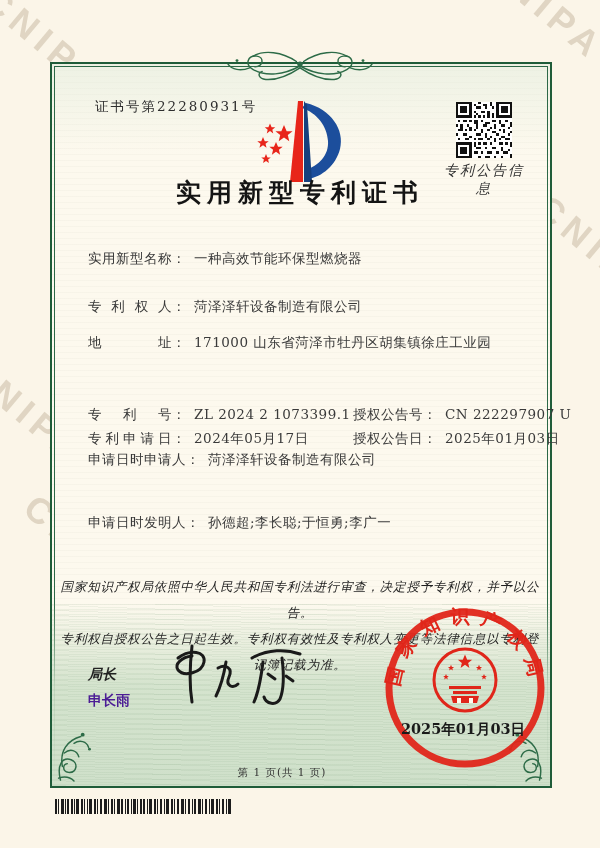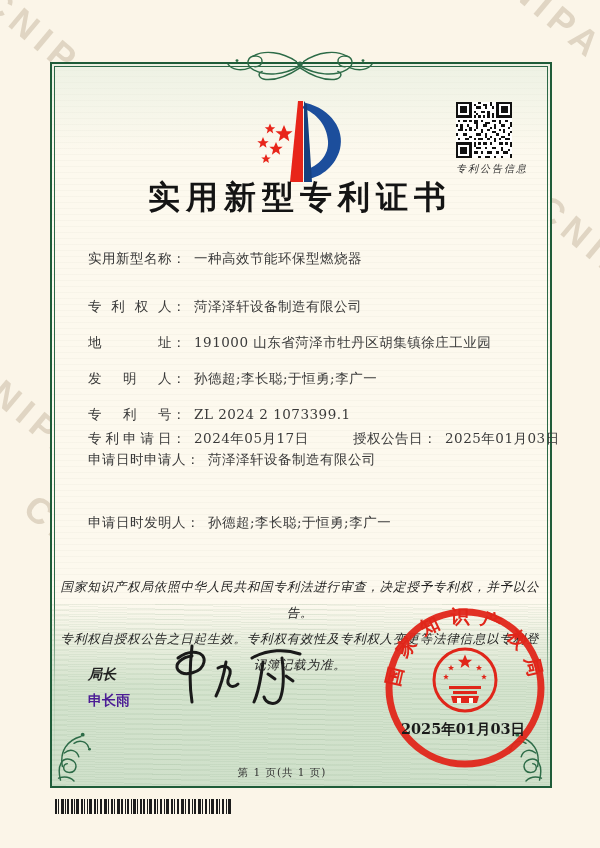--- a/index.html
+++ b/index.html
@@ -24,24 +24,24 @@
       repeating-linear-gradient(2deg, rgba(120,158,120,0.10) 0 1px, transparent 1px 5px),
       linear-gradient(to bottom, rgba(211,227,206,0), rgba(208,225,202,0.9) 45%, #cfe0ca);}
   .ornament-top{position:absolute;left:210px;top:46px;width:180px;height:40px;}
   .corner-fl{position:absolute;width:40px;height:58px;}
   .corner-fl.bl{left:54px;top:724px;}
   .corner-fl.br{left:506px;top:724px;transform:scaleX(-1);}
   
   .cert-no{position:absolute;left:95px;top:98px;font-size:13.5px;letter-spacing:2px;color:#2e2e2e;}
   .logo{position:absolute;left:250px;top:96px;width:100px;height:92px;}
   .qr{position:absolute;left:456px;top:102px;width:56px;height:56px;}
-  .qr-label{position:absolute;left:440px;top:162px;width:88px;text-align:right;
-            font-size:10px;letter-spacing:2px;color:#333;font-style:italic;}
+  .qr-label{position:absolute;left:440px;top:162px;width:88px;text-align:center;
+            font-size:14px;letter-spacing:2px;color:#333;font-style:italic;}
   .title{position:absolute;left:0;top:176px;width:600px;text-align:center;
-         font-size:32px;font-weight:bold;letter-spacing:6px;color:#141414;}
+         font-size:25px;font-weight:bold;letter-spacing:6px;color:#141414;}
   
   .frow{position:absolute;left:88px;width:430px;height:22px;font-size:13.5px;color:#3a3a3a;
         letter-spacing:0.5px;white-space:nowrap;}
   .jl{display:inline-block;min-width:84px;text-align:justify;text-align-last:justify;
       -moz-text-align-last:justify;vertical-align:top;}
   .colon{margin-right:8px;}
   .col2{position:absolute;left:265px;top:0;white-space:nowrap;}
   
   .legal{position:absolute;left:58px;top:566px;width:484px;text-align:center;
          font-size:12.5px;line-height:26px;letter-spacing:0.8px;color:#1f1f1f;font-style:italic;margin-top:8px;}
@@ -112,20 +112,21 @@
       <path d="M6,58 C2,42 8,34 17,37 C25,40 23,51 14,50 C8,49 8,42 13,41"></path>
       <path d="M8,44 C5,28 13,17 27,13"></path>
       <path d="M10,30 C16,25 23,27 25,34"></path>
       <path d="M20,20 C26,16 33,18 35,24"></path>
       <path d="M4,56 C10,54 16,55 20,59"></path>
     </g>
     <circle cx="29" cy="11" r="2" fill="#2d6b47"></circle>
     <circle cx="36" cy="26" r="1.5" fill="#2d6b47"></circle>
   </svg>
 
+  <div class="cert-no">证书号第22280931号</div>
 
   <svg class="logo" viewBox="0 0 100 92">
     <path d="M56,7 C81,13 95,34 90,53 C86,69 72,81 58,83 L55,74 C69,70 79,59 78,45 C77,30 67,17 52,12 Z" fill="#1c4e9c"></path>
     <polygon points="48,5 53,5 53,86 40,86" fill="#e8251a"></polygon>
     <polygon points="54,5 57,9 62,86 54,86" fill="#17407e"></polygon>
     <g fill="#e8251a">
       <path transform="translate(34,38) scale(9)" d="M0,-1 L0.294,-0.309 L0.951,-0.309 L0.42,0.118 L0.588,0.809 L0,0.382 L-0.588,0.809 L-0.42,0.118 L-0.951,-0.309 L-0.294,-0.309 Z"></path>
       <path transform="translate(20,33) scale(5.5)" d="M0,-1 L0.294,-0.309 L0.951,-0.309 L0.42,0.118 L0.588,0.809 L0,0.382 L-0.588,0.809 L-0.42,0.118 L-0.951,-0.309 L-0.294,-0.309 Z"></path>
       <path transform="translate(13,47) scale(6)" d="M0,-1 L0.294,-0.309 L0.951,-0.309 L0.42,0.118 L0.588,0.809 L0,0.382 L-0.588,0.809 L-0.42,0.118 L-0.951,-0.309 L-0.294,-0.309 Z"></path>
       <path transform="translate(26,53) scale(7)" d="M0,-1 L0.294,-0.309 L0.951,-0.309 L0.42,0.118 L0.588,0.809 L0,0.382 L-0.588,0.809 L-0.42,0.118 L-0.951,-0.309 L-0.294,-0.309 Z"></path>
@@ -154,27 +155,25 @@
 
   <div class="title">实用新型专利证书</div>
 
   <div class="frow" style="top:298px;">
     <span class="jl">专利权人</span><span class="colon">：</span><span>菏泽泽轩设备制造有限公司</span>
   </div>
   <div class="frow" style="top:250px;">
     <span class="jl">实用新型名称</span><span class="colon">：</span><span>一种高效节能环保型燃烧器</span>
   </div>
   <div class="frow" style="top:334px;">
-    <span class="jl">地址</span><span class="colon">：</span><span>191000 山东省菏泽市牡丹区胡集镇徐庄工业园</span>
-  </div>
-  <div class="frow" style="top:370px;">
-    <span class="jl">发明人</span><span class="colon">：</span><span>孙德超;李长聪;于恒勇;李广一</span>
+    <span class="jl">地址</span><span class="colon">：</span><span>171000 山东省菏泽市牡丹区胡集镇徐庄工业园</span>
   </div>
   <div class="frow" style="top:406px;">
     <span class="jl">专利号</span><span class="colon">：</span><span>ZL 2024 2 1073399.1</span>
+    <span class="col2"><span>授权公告号</span><span class="colon">：</span><span>CN 222297907 U</span></span>
   </div>
   <div class="frow" style="top:430px;">
     <span class="jl">专利申请日</span><span class="colon">：</span><span>2024年05月17日</span>
     <span class="col2"><span>授权公告日</span><span class="colon">：</span><span>2025年01月03日</span></span>
   </div>
   <div class="frow" style="top:451px;">
     <span class="jl">申请日时申请人</span><span class="colon">：</span><span>菏泽泽轩设备制造有限公司</span>
   </div>
   <div class="frow" style="top:514px;">
     <span class="jl">申请日时发明人</span><span class="colon">：</span><span>孙德超;李长聪;于恒勇;李广一</span>

